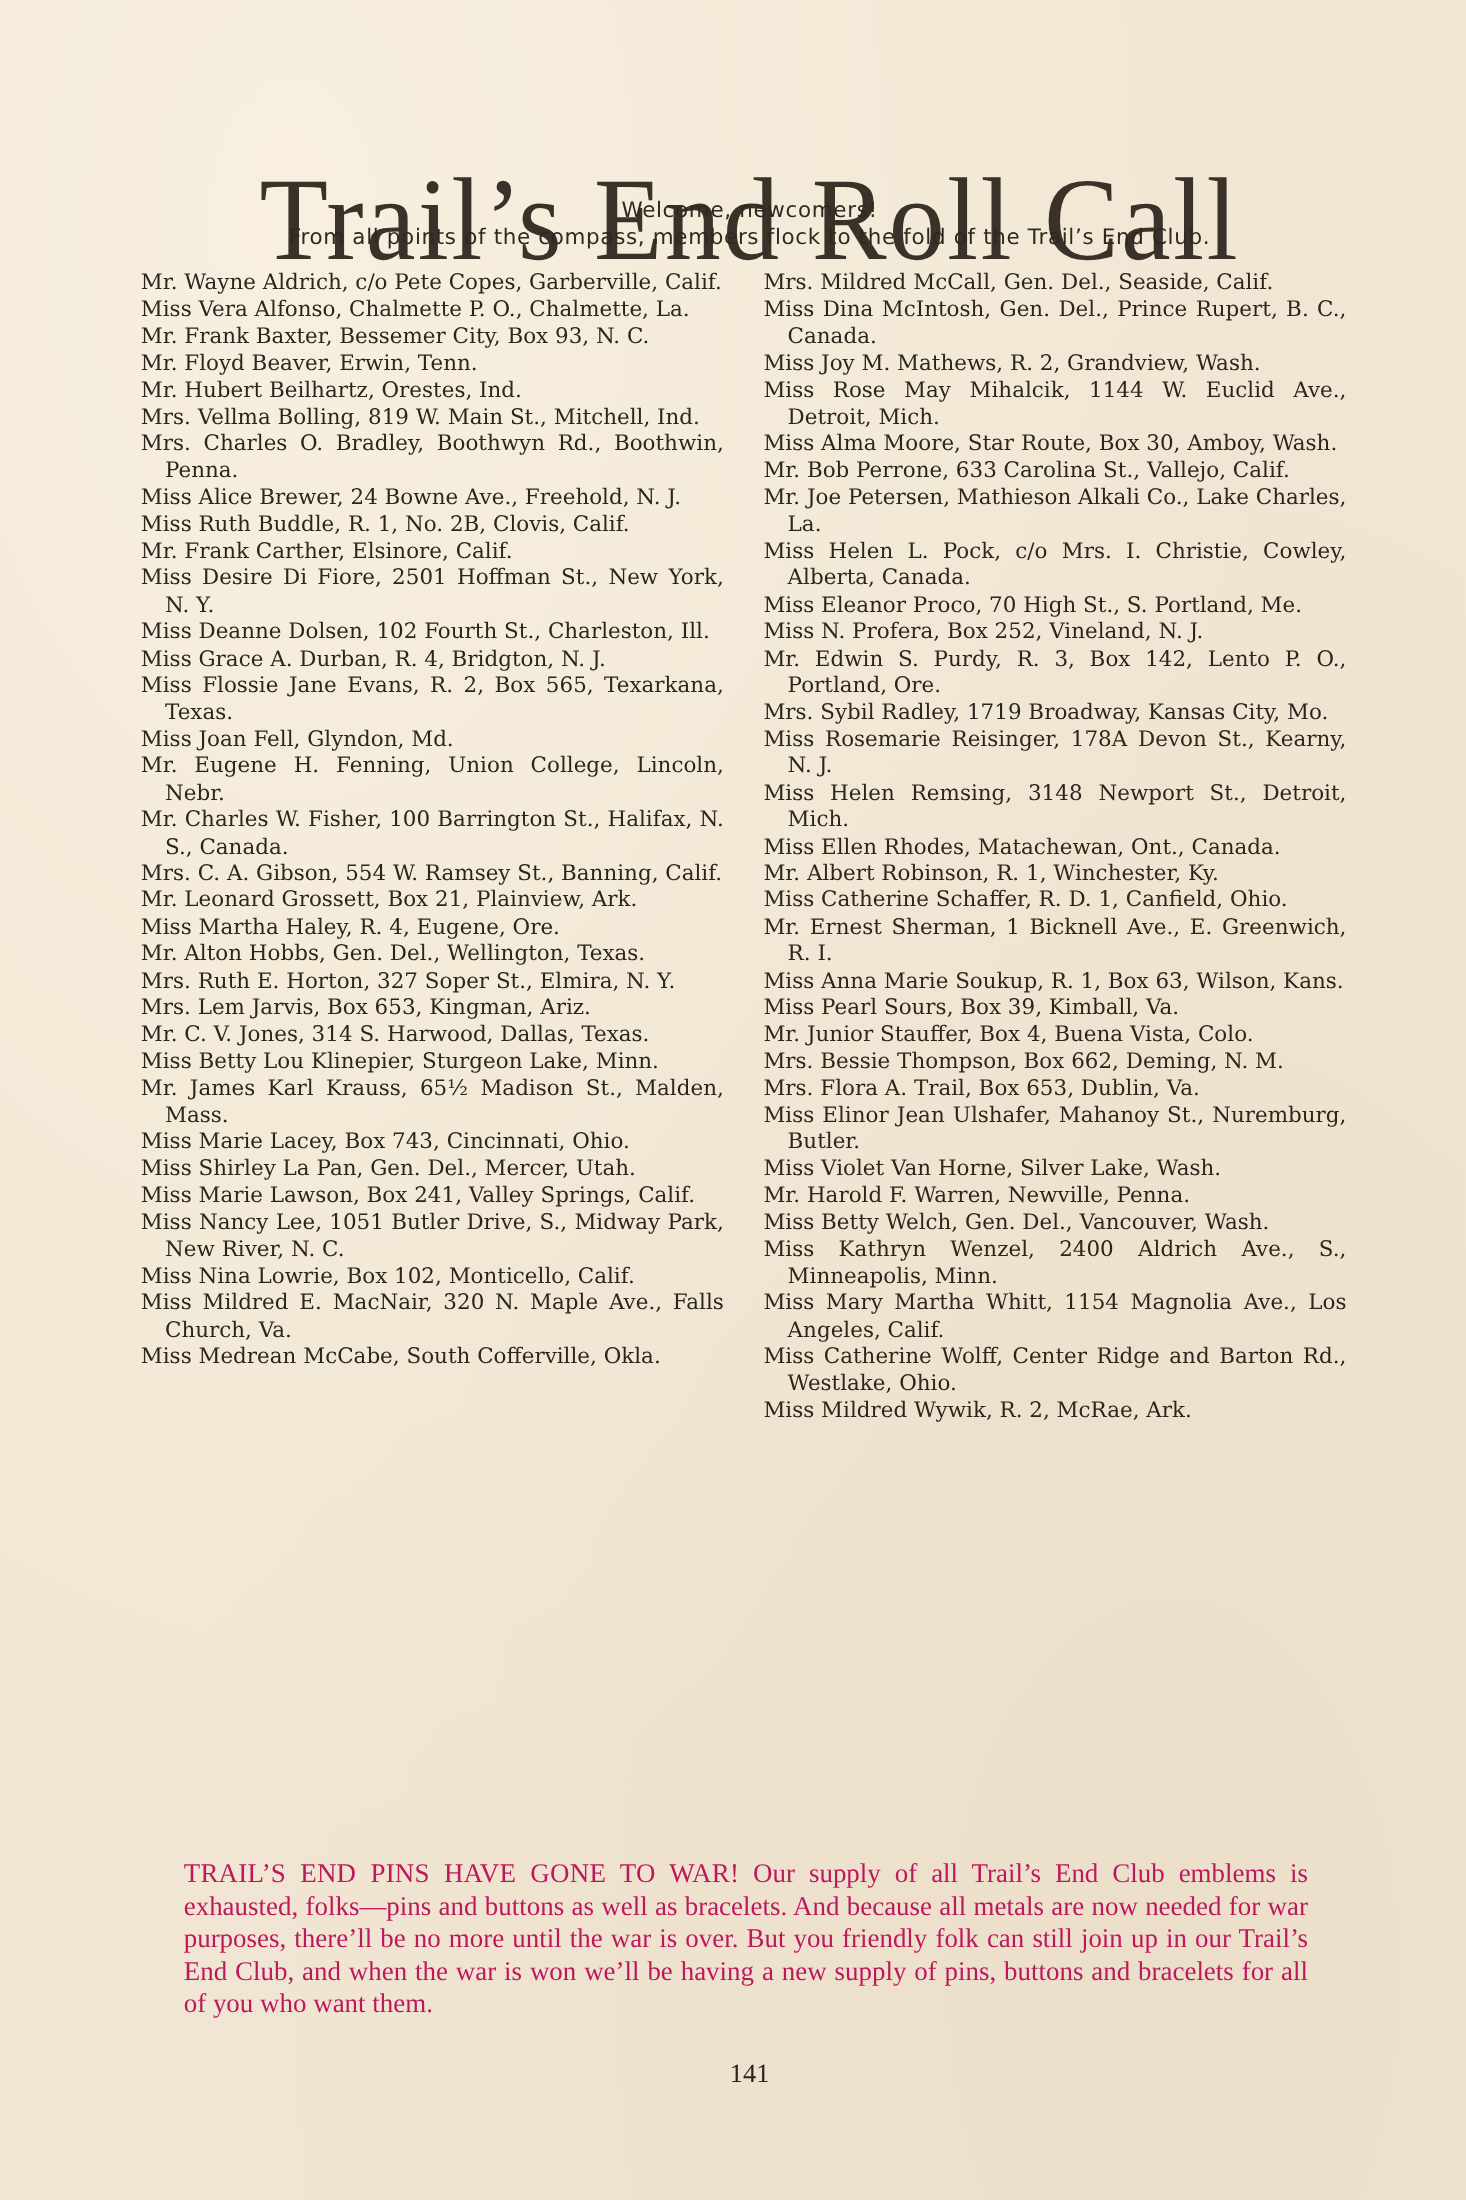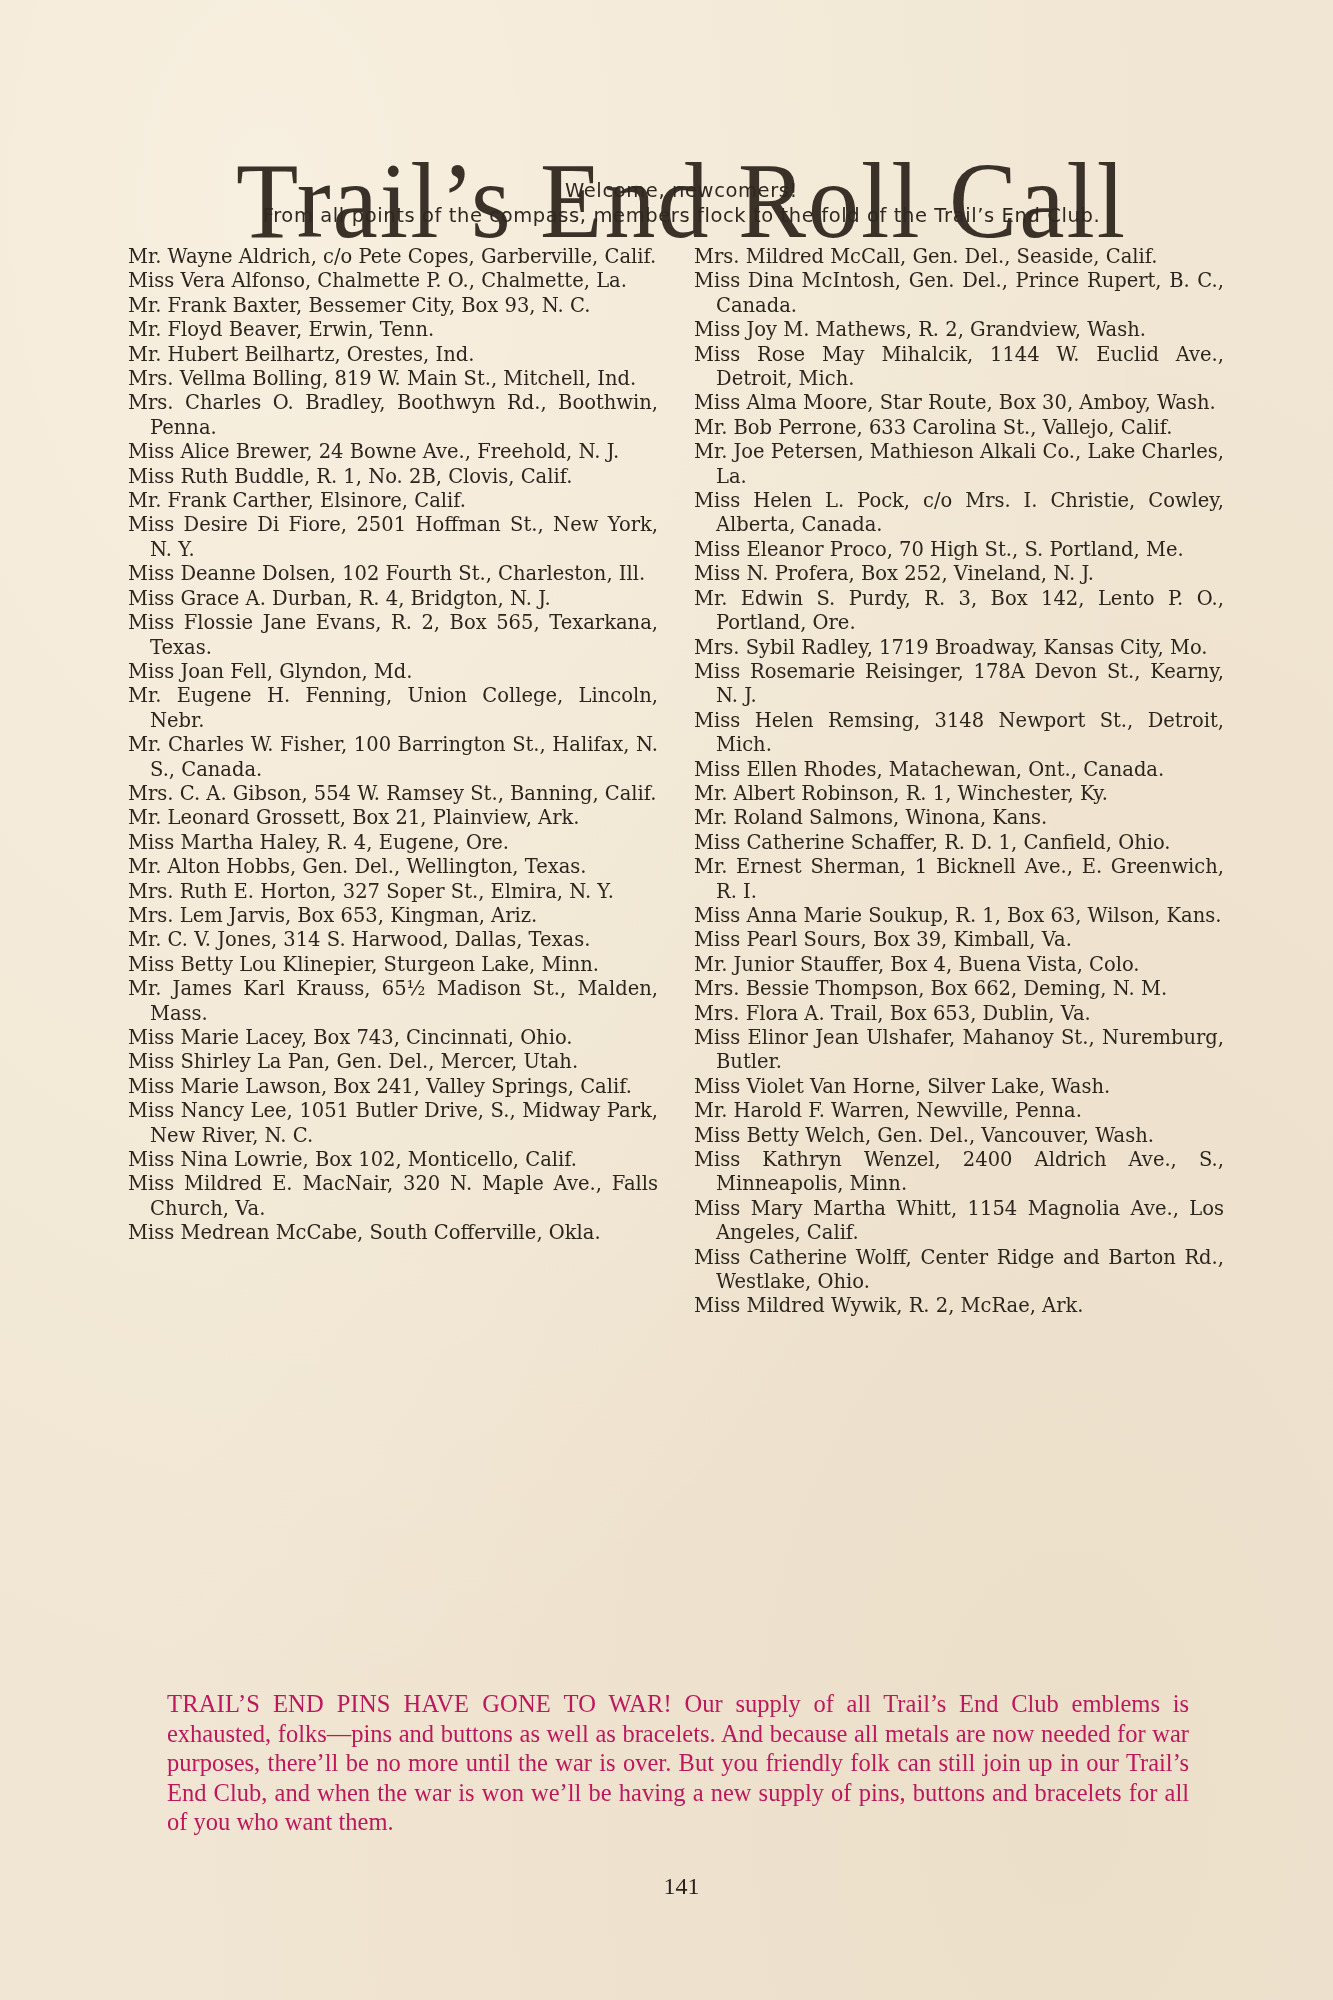--- a/index.html
+++ b/index.html
@@ -149,21 +149,20 @@
       <p class="entry">Mr. Joe Petersen, Mathieson Alkali Co., Lake Charles, La.</p>
       <p class="entry">Miss Helen L. Pock, c/o Mrs. I. Christie, Cowley, Alberta, Canada.</p>
       <p class="entry">Miss Eleanor Proco, 70 High St., S. Portland, Me.</p>
       <p class="entry">Miss N. Profera, Box 252, Vineland, N. J.</p>
       <p class="entry">Mr. Edwin S. Purdy, R. 3, Box 142, Lento P. O., Portland, Ore.</p>
       <p class="entry">Mrs. Sybil Radley, 1719 Broadway, Kansas City, Mo.</p>
       <p class="entry">Miss Rosemarie Reisinger, 178A Devon St., Kearny, N. J.</p>
       <p class="entry">Miss Helen Remsing, 3148 Newport St., Detroit, Mich.</p>
       <p class="entry">Miss Ellen Rhodes, Matachewan, Ont., Canada.</p>
       <p class="entry">Mr. Albert Robinson, R. 1, Winchester, Ky.</p>
-      <p class="entry">Mr. Roland Salmons, Winona, Kans.</p>
       <p class="entry">Miss Catherine Schaffer, R. D. 1, Canfield, Ohio.</p>
       <p class="entry">Mr. Ernest Sherman, 1 Bicknell Ave., E. Greenwich, R. I.</p>
       <p class="entry">Miss Anna Marie Soukup, R. 1, Box 63, Wilson, Kans.</p>
       <p class="entry">Miss Pearl Sours, Box 39, Kimball, Va.</p>
       <p class="entry">Mr. Junior Stauffer, Box 4, Buena Vista, Colo.</p>
       <p class="entry">Mrs. Bessie Thompson, Box 662, Deming, N. M.</p>
       <p class="entry">Mrs. Flora A. Trail, Box 653, Dublin, Va.</p>
       <p class="entry">Miss Elinor Jean Ulshafer, Mahanoy St., Nuremburg, Butler.</p>
       <p class="entry">Miss Violet Van Horne, Silver Lake, Wash.</p>
       <p class="entry">Mr. Harold F. Warren, Newville, Penna.</p>

